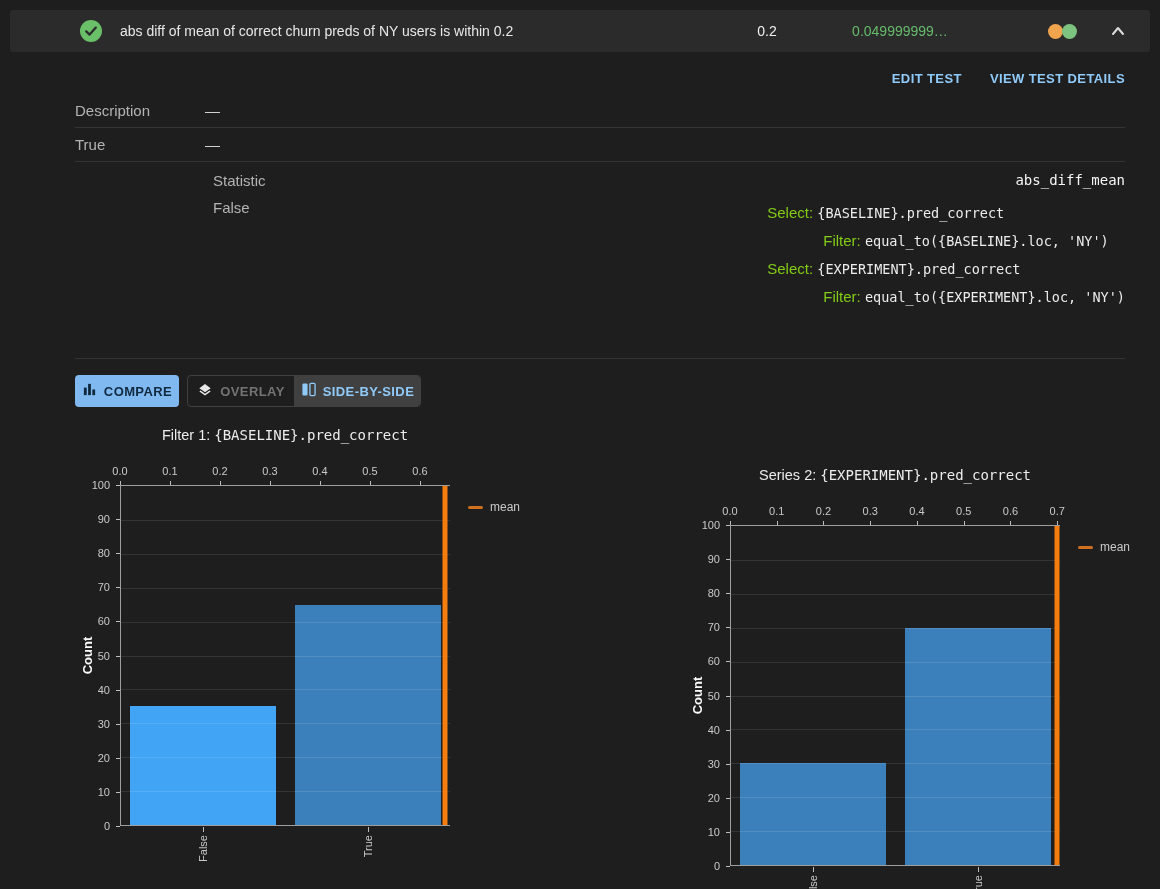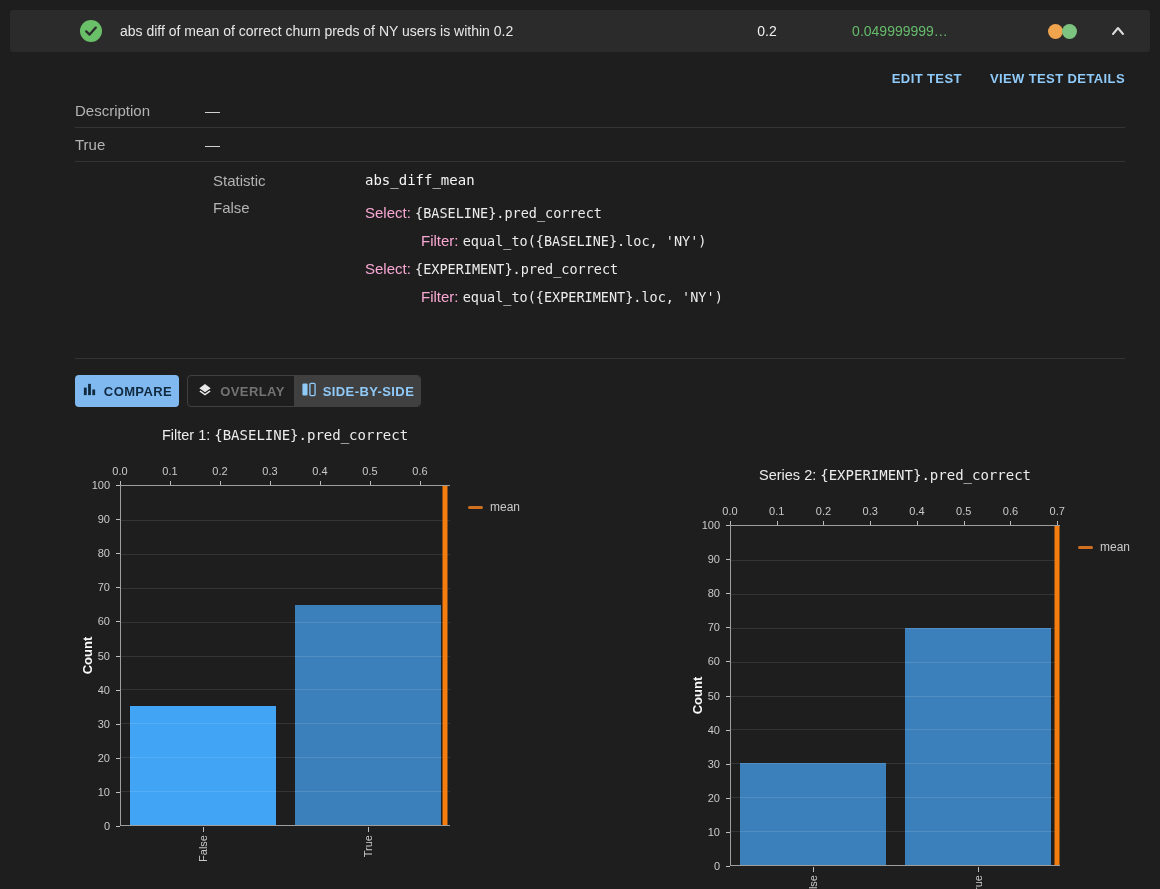--- a/index.html
+++ b/index.html
@@ -21,25 +21,25 @@
   
   .details{position:absolute;left:75px;top:94px;width:1050px;font-size:15px;}
   .d-row{display:flex;align-items:center;min-height:33px;border-bottom:1px solid #343434;}
   .d-row.last{border-bottom:none;min-height:36px;}
   .d-label{width:130px;color:#b3b3b3;}
   .dash-val{color:#d0d0d0;}
   .green{color:#7cc47f;}
   .sep{color:#bdbdbd;padding:0 6px;}
   .bold-num{color:#ffffff;font-weight:bold;padding-right:6px;}
   .mono{font-family:"DejaVu Sans Mono",monospace;}
-  .sub-row{display:flex;margin-left:138px;margin-top:10px;}
+  .sub-row{display:flex;margin-left:138px;margin-top:10px;justify-content:space-between;}
   .s-label{width:152px;color:#b3b3b3;}
   .stat-val{font-family:"DejaVu Sans Mono",monospace;font-size:14px;color:#f5f5f5;}
   .inputs-block{line-height:28px;}
-  .in-line .lab{color:#f9a8d4;}
+  .in-line .lab{color:#84cc16;}
   .in-line .code{font-family:"DejaVu Sans Mono",monospace;font-size:13.5px;color:#ececec;}
   .in-line.filter{padding-left:56px;}
   .divider{position:absolute;left:75px;top:358px;width:1050px;height:1px;background:#343434;}
   
   .toolbar{position:absolute;left:75px;top:375px;display:flex;height:32px;align-items:stretch;}
   .btn{display:flex;align-items:center;justify-content:center;gap:7px;font-size:13px;font-weight:bold;letter-spacing:.4px;cursor:pointer;}
   .btn-compare{width:104px;background:#7fb9f0;color:#10293f;border-radius:4px;}
   .btn-group{display:flex;margin-left:8px;border:1px solid #404040;border-radius:4px;overflow:hidden;}
   .btn-overlay{width:106px;color:#737373;background:transparent;}
   .btn-side{width:125px;background:#404040;color:#90caf9;border-left:1px solid #404040;}

